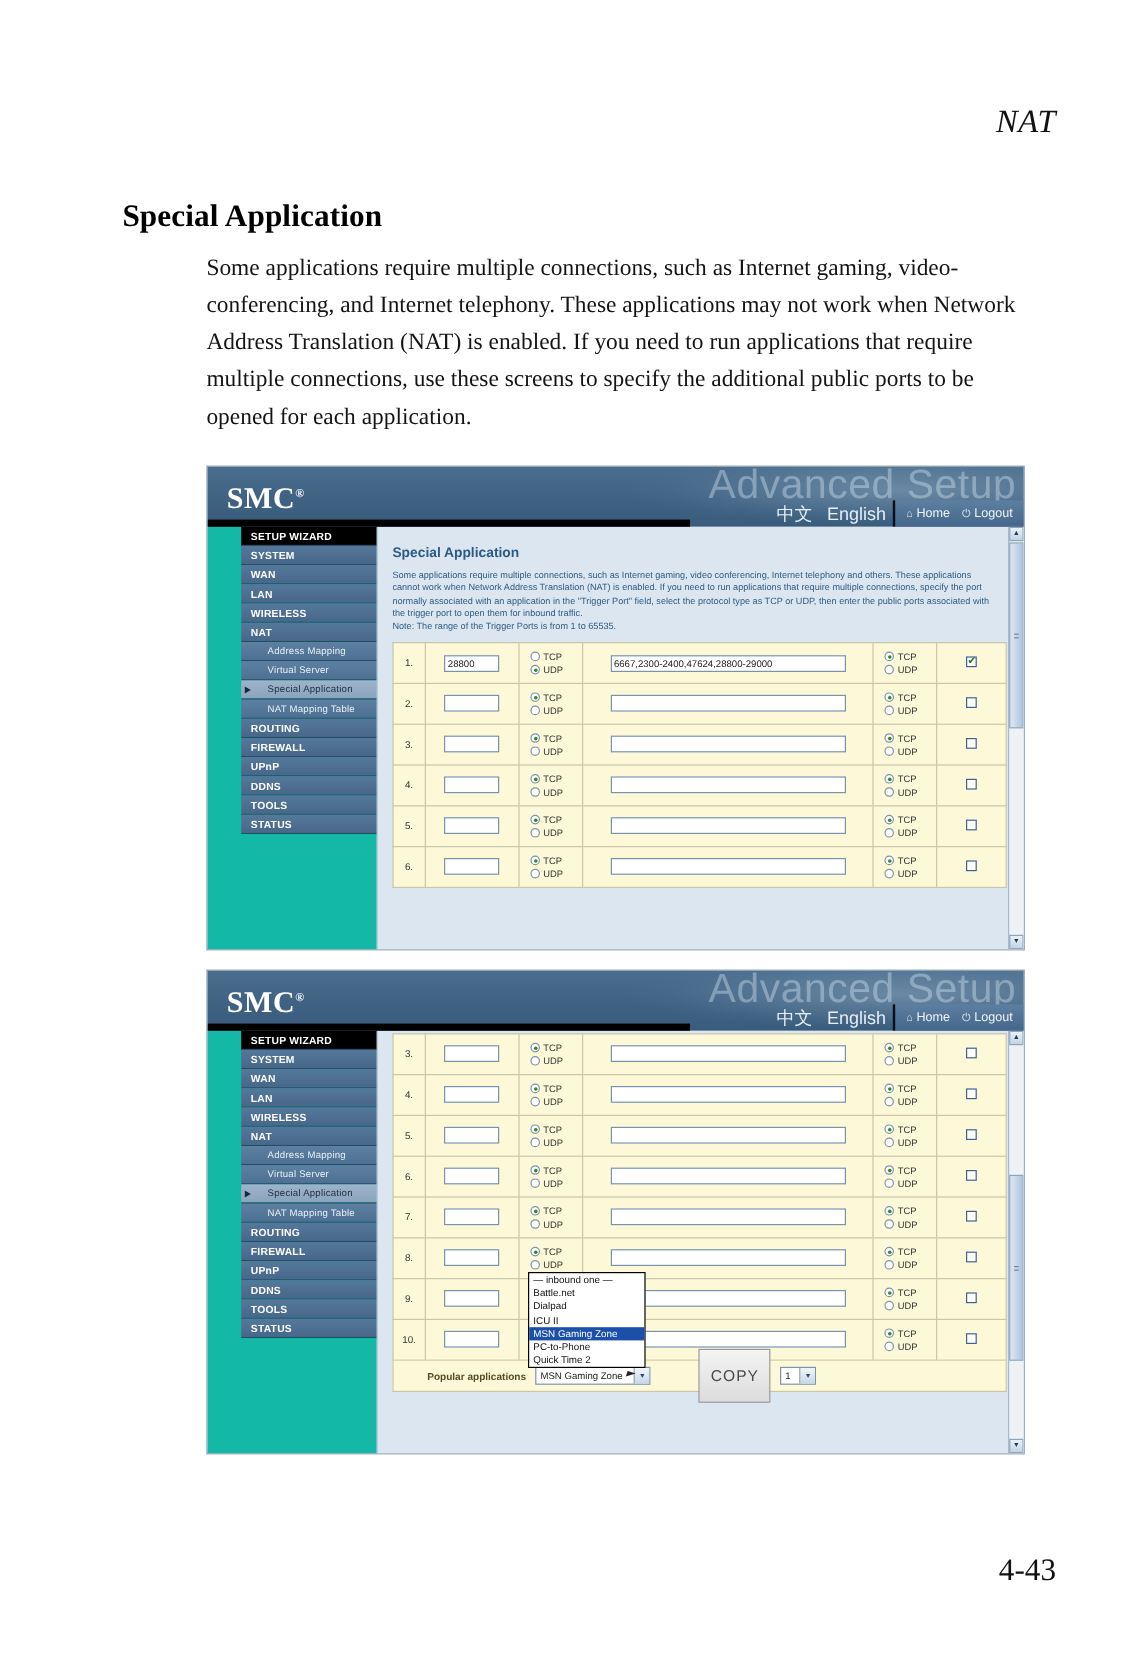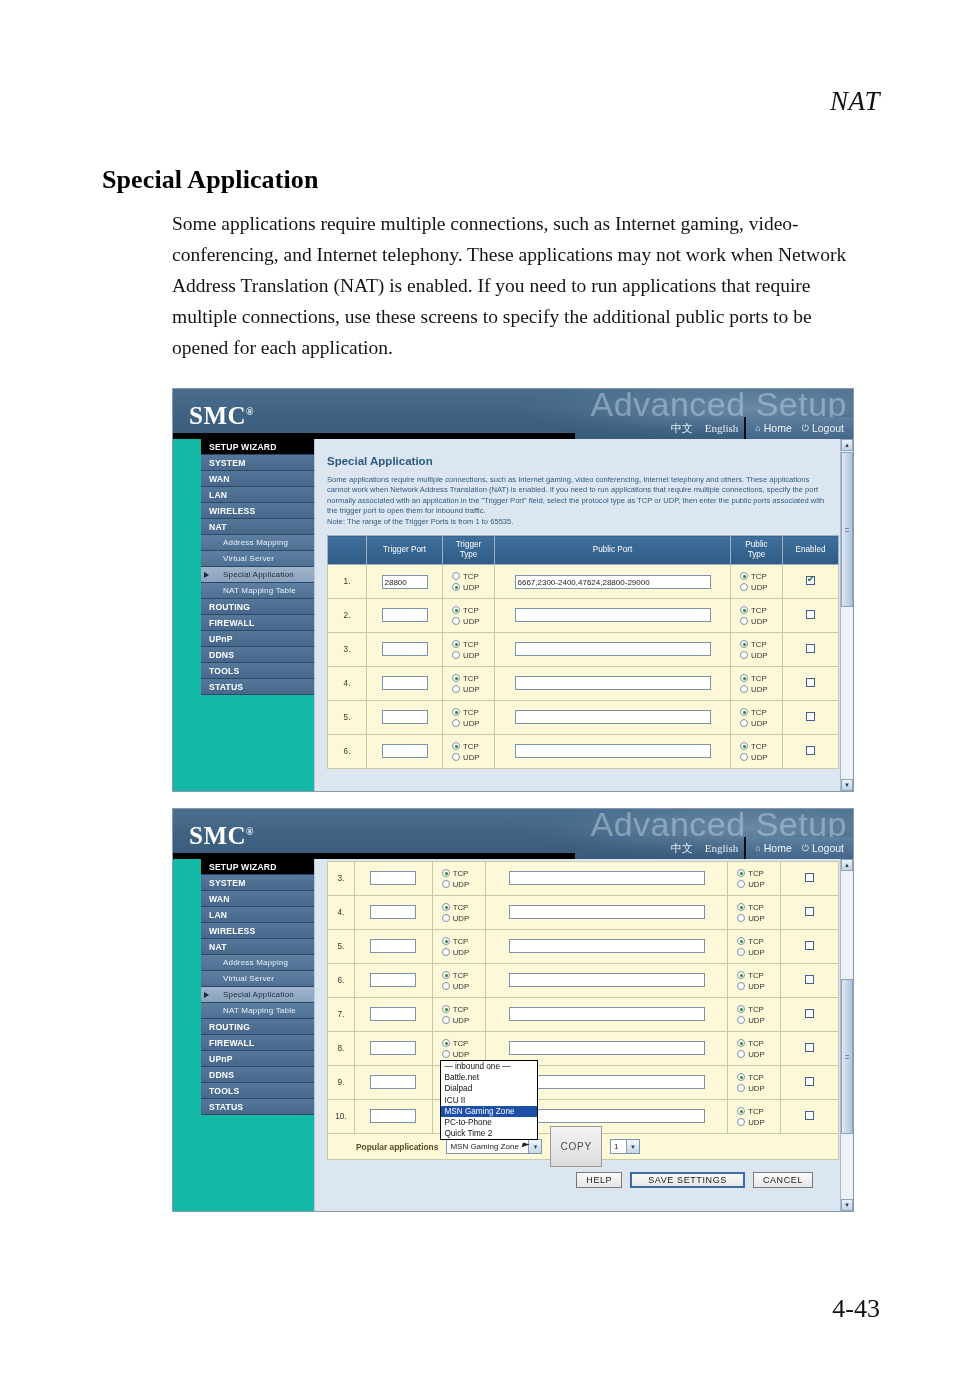--- a/index.html
+++ b/index.html
@@ -69,21 +69,21 @@
     position:absolute; right:6px; top:-4px;
     font-family:"Liberation Sans", sans-serif;
     font-size: 34px; color: rgba(214,229,241,.42); letter-spacing:.5px;
     white-space: nowrap; font-weight: 300;
   }
   .topnav {
     position:absolute; right:0; bottom:0; height:22px;
     display:flex; align-items:center; z-index:3;
   }
   .topnav .lang {
-    font-family:Liberation Serif, serif; font-size:11px; color:#e7eef5;
+    font-family:Liberation Sans, sans-serif; font-size:15px; color:#e7eef5;
     padding: 0 6px; white-space:nowrap;
   }
   .topnav .tabgrp {
     background: linear-gradient(180deg,#5d7fa0,#43668a);
     border-left: 2px solid #0a0f14;
     height:22px; display:flex; align-items:center; padding:0 9px; gap:10px;
   }
   .topnav .tabitem {
     font-family:"Liberation Sans", sans-serif; font-size:10.5px; color:#eef4fa;
     display:flex; align-items:center; gap:3px; white-space:nowrap;
@@ -195,23 +195,23 @@
     background:#fff; border:1px solid #7a93ab; height:15px; min-width: 96px;
     display:flex; align-items:center; justify-content:space-between;
     font-family:"Liberation Sans", sans-serif; font-size:8px; color:#222; padding-left:3px;
   }
   .selbox .arrow {
     width:13px; height:13px; background: linear-gradient(180deg,#f2f6fb,#c7d6e6);
     border-left:1px solid #8ba2b8; display:flex; align-items:center; justify-content:center;
     font-size:6px; color:#2a4a6a;
   }
   .btn {
-    font-family:"Liberation Sans", sans-serif; font-size:10px; color:#4a4a4a;
+    font-family:"Liberation Sans", sans-serif; font-size:13px; color:#4a4a4a;
     background: linear-gradient(180deg,#f4f4f4,#dcdcdc);
-    border:1px solid #9a9a9a; padding: 14px 9px; letter-spacing:.8px;
+    border:1px solid #9a9a9a; padding: 14px 9px; letter-spacing:.8px;margin-left:32px;
   }
   .smallsel { min-width: 30px; }
 
   .actionbar {
     width: 100%; height: 34px; display:flex; align-items:center;
     justify-content:flex-end; gap:8px; padding-right: 22px; padding-top:6px;
   }
   .abtn {
     font-family:"Liberation Sans", sans-serif; font-size:9px; color:#1a1a1a;
     background: linear-gradient(180deg,#fafafa,#e6e6e6);
@@ -309,28 +309,20 @@
     <div class="content">
       <div class="content-inner">
         <div class="panel-title">Special Application</div>
         <div class="panel-desc">
           <span>Some applications require multiple connections, such as Internet gaming, video conferencing, Internet telephony and others. These applications cannot work when Network Address Translation (NAT) is enabled. If you need to run applications that require multiple connections, specify the port normally associated with an application in the "Trigger Port" field, select the protocol type as TCP or UDP, then enter the public ports associated with the trigger port to open them for inbound traffic.</span><br>
           <span>Note: The range of the Trigger Ports is from 1 to 65535.</span>
         </div>
         <table class="sa" id="tbl1">
             <tbody>
               <tr>
-                <th class="idx"></th>
-                <th class="c-trig">Trigger Port</th>
-                <th class="c-ttyp">Trigger<br>Type</th>
-                <th class="c-pub">Public Port</th>
-                <th class="c-ptyp">Public<br>Type</th>
-                <th class="c-en">Enabled</th>
-              </tr>
-              <tr>
                 <td class="idx">1.</td>
                 <td class="c-trig"><span class="inp trig">28800</span></td>
                 <td class="c-ttyp">
                   <div class="radios">
                     <span class="rb"><span class="dot"></span>TCP</span>
                     <span class="rb"><span class="dot on"></span>UDP</span>
                   </div>
                 </td>
                 <td class="c-pub"><span class="inp pub">6667,2300-2400,47624,28800-29000</span></td>
                 <td class="c-ptyp">
@@ -646,25 +638,20 @@
             <span>MSN Gaming Zone</span>
             <span class="arrow">▼</span>
           </span>
           <span class="btn">COPY</span>
           <span class="selbox smallsel">
             <span>1</span>
             <span class="arrow">▼</span>
           </span>
         </div>
 
-        <div class="actionbar">
-          <span class="abtn">HELP</span>
-          <span class="abtn primary">SAVE SETTINGS</span>
-          <span class="abtn">CANCEL</span>
-        </div>
       </div>
 
       <div class="ddpopup" id="ddpop" style="left: 125.438px; top: 201px;">
           <div class="">— inbound one —</div>
           <div class="">Battle.net</div>
           <div class="">Dialpad</div>
           <div class="">ICU II</div>
           <div class="sel">MSN Gaming Zone</div>
           <div class="">PC-to-Phone</div>
           <div class="">Quick Time 2</div>

